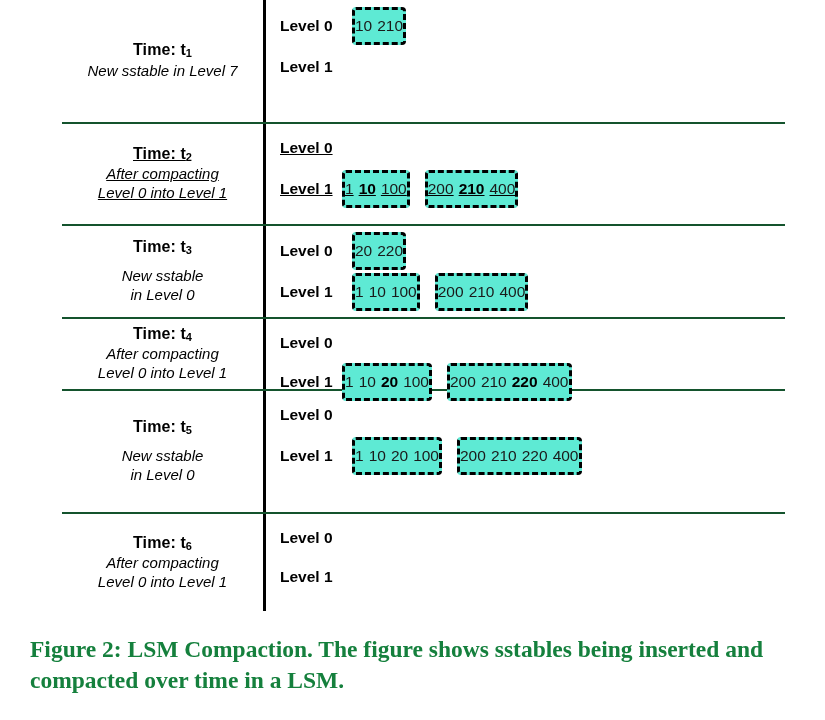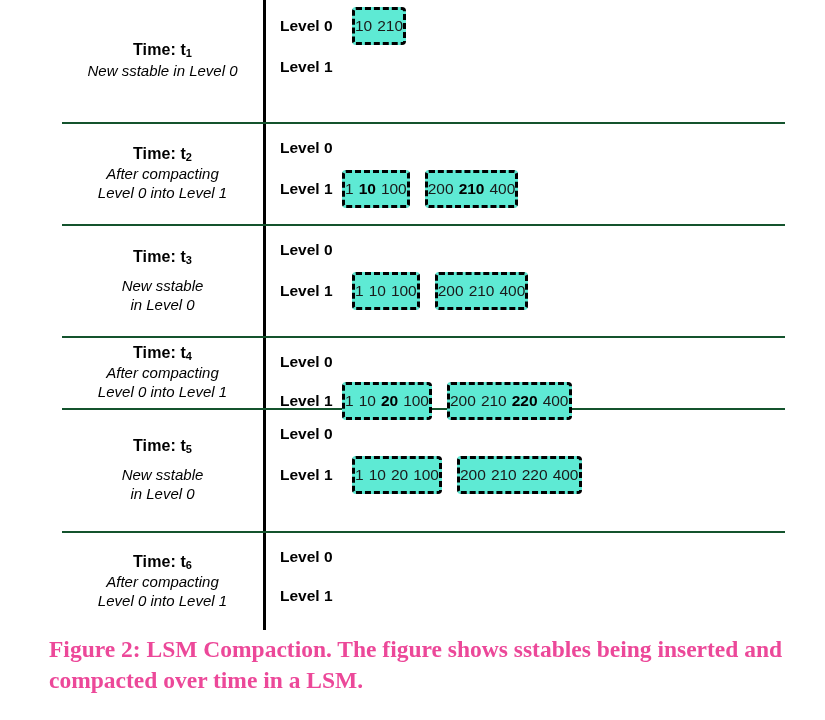--- a/index.html
+++ b/index.html
@@ -133,55 +133,54 @@
   
   .caption {
     position: absolute;
     left: 30px;
     top: 634px;
     width: 772px;
     font-family: "Liberation Serif", serif;
     font-weight: bold;
     font-size: 23.5px;
     line-height: 1.30;
-    color: #ec4899;
+    color: #15803d;
     text-align: left;
-    margin-left: 19px;
   }
 </style>
 </head>
 <body>
 
 <div id="figure">
 
   <div class="lsm-table" id="lsm-table">
       <div class="trow" style="height: 124px;">
         <div class="label-cell">
           <div class="time-line"><span>Time: t</span><span class="sub">1</span></div>
-          <div class="desc">New sstable in Level 0</div>
+          <div class="desc">New sstable in Level 7</div>
         </div>
         <div class="vdiv"></div>
         <div class="levels-cell">
           <div class="level-row">
             <div class="level-name">Level 0</div>
             <div class="sst-track">
               <div class="lead w10"></div>
               <div class="sstable"><span class="k">10</span><span class="k">210</span></div>
             </div>
           </div>
           <div class="level-row">
             <div class="level-name">Level 1</div>
             <div class="sst-track">
               <div class="lead w10"></div>
               <div class="gap"></div>
             </div>
           </div>
         </div>
       </div>
-      <div class="trow" style="height: 102px;">
+      <div class="trow" style="height: 102px; text-decoration: underline;">
         <div class="label-cell">
           <div class="time-line"><span>Time: t</span><span class="sub">2</span></div>
           <div class="desc">After compacting</div>
           <div class="desc">Level 0 into Level 1</div>
         </div>
         <div class="vdiv"></div>
         <div class="levels-cell">
           <div class="level-row">
             <div class="level-name">Level 0</div>
             <div class="sst-track"></div>
@@ -189,30 +188,34 @@
           <div class="level-row">
             <div class="level-name">Level 1</div>
             <div class="sst-track">
               <div class="sstable"><span class="k">1</span><span class="k new">10</span><span class="k">100</span></div>
               <div class="gap"></div>
               <div class="sstable"><span class="k">200</span><span class="k new">210</span><span class="k">400</span></div>
             </div>
           </div>
         </div>
       </div>
-      <div class="trow" style="height: 112px;">
+      <div class="trow" style="height: 93px;">
         <div class="label-cell">
           <div class="time-line"><span>Time: t</span><span class="sub">3</span></div>
           <div class="desc desc-gap">New sstable</div>
           <div class="desc">in Level 0</div>
         </div>
         <div class="vdiv"></div>
         <div class="levels-cell">
           <div class="level-row">
             <div class="level-name">Level 0</div>
+            <div class="sst-track">
+              <div class="lead w10"></div>
+              <div class="sstable"><span class="k">20</span><span class="k">220</span></div>
+            </div>
           </div>
           <div class="level-row">
             <div class="level-name">Level 1</div>
             <div class="sst-track">
               <div class="lead w10"></div>
               <div class="sstable"><span class="k">1</span><span class="k">10</span><span class="k">100</span></div>
               <div class="gap"></div>
               <div class="sstable"><span class="k">200</span><span class="k">210</span><span class="k">400</span></div>
             </div>
           </div>

